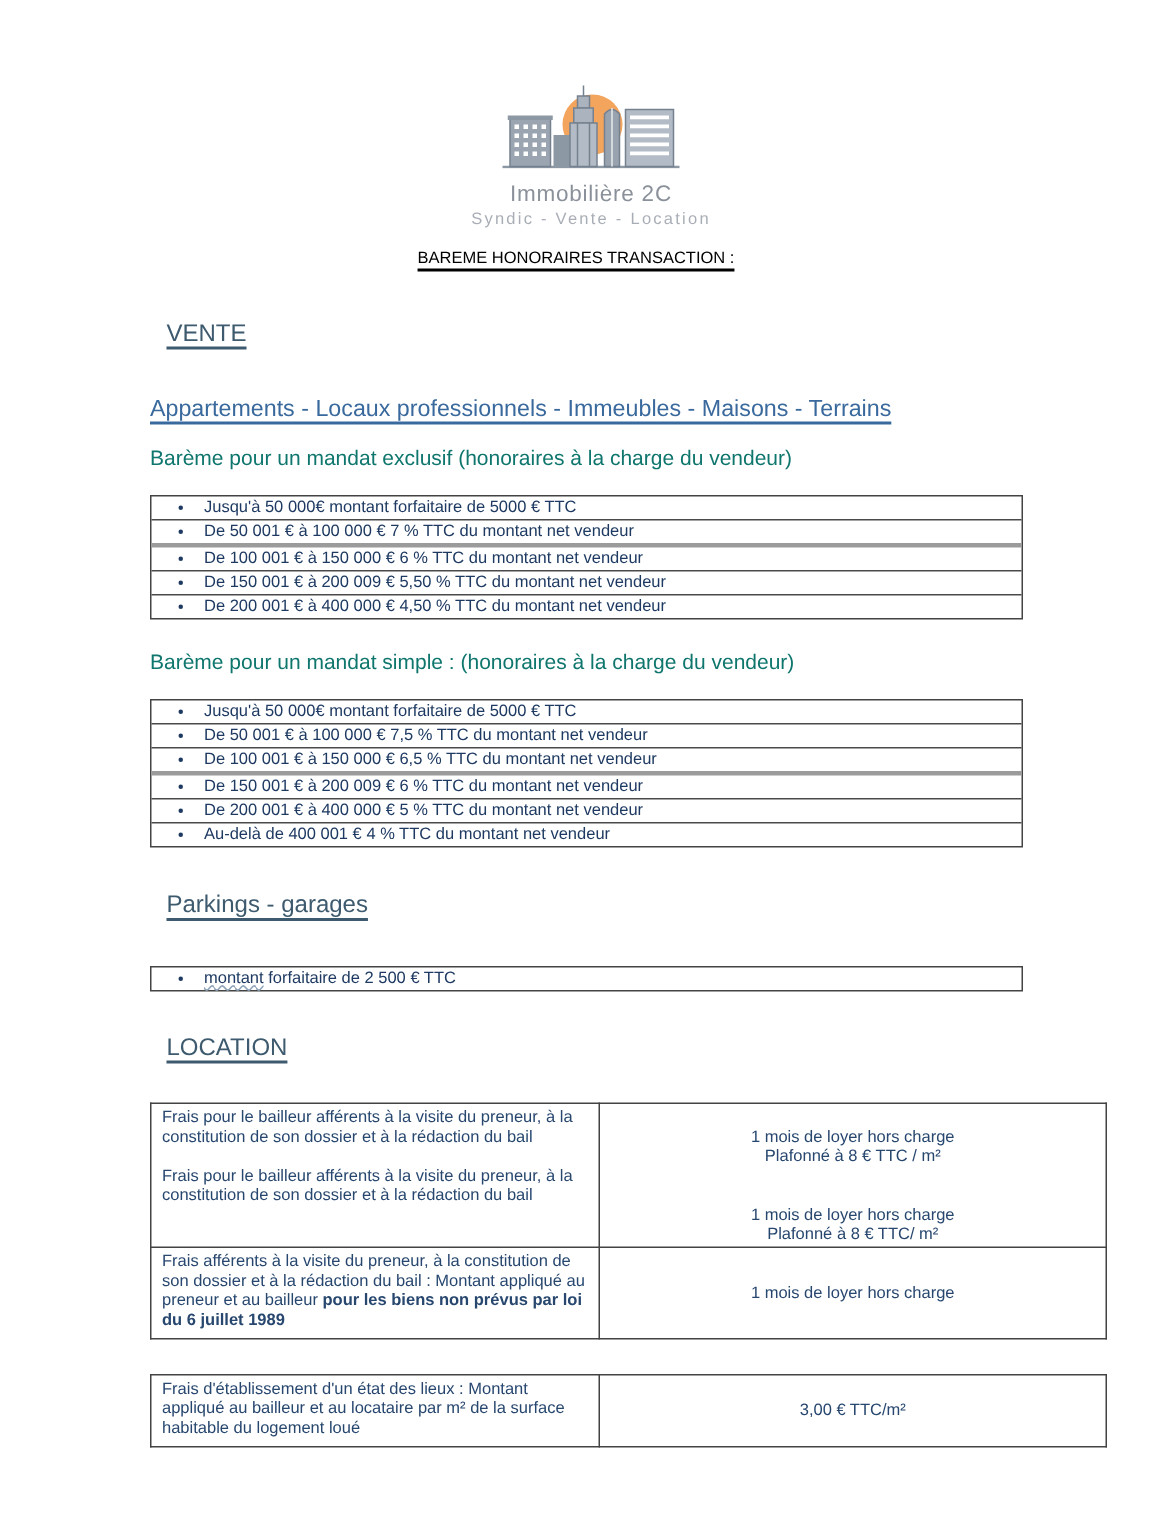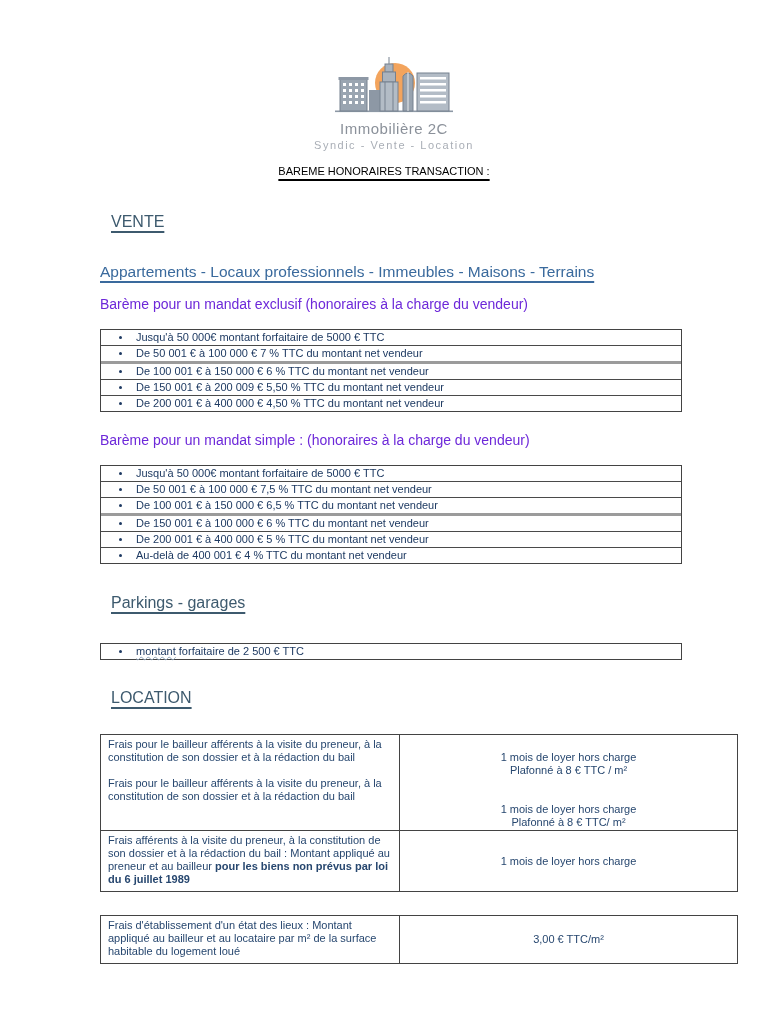--- a/index.html
+++ b/index.html
@@ -25,21 +25,21 @@
     text-decoration:underline;text-underline-offset:4px;text-decoration-thickness:1.5px;
     display:inline-block;
   }
   .h-blue{
     color:#3a6a9d;font-size:15.5px;line-height:18px;font-weight:normal;margin:0;
     text-decoration:underline;text-underline-offset:4px;text-decoration-thickness:1.5px;
     display:inline-block;
   }
   .mt-vente{margin-top:21px;}
   .mt-sub{margin-top:21px;}
-  .bareme-label{color:#6d28d9;font-size:14px;line-height:16px;margin-top:15px;}
+  .bareme-label{color:#0f766e;font-size:14px;line-height:16px;margin-top:15px;}
 
   
   .btable{border:1px solid #434343;margin-top:17px;}
   .brow{display:flex;align-items:center;height:15px;padding-left:18px;}
   .brow + .brow{border-top:1px solid #4a4a4a;}
   .btable.t1 .brow:nth-child(3),.btable.t1 .brow:nth-child(6){border-top:3px solid #9b9b9b;}
   .btable.t2 .brow:nth-child(4){border-top:3px solid #9b9b9b;}
   .dot{width:3px;height:3px;border-radius:50%;background:#1e3a62;margin-right:14px;flex:none;}
   .btext{color:#1e3a62;font-size:11px;line-height:15px;white-space:nowrap;}
   .wavy{
@@ -163,21 +163,21 @@
       <div class="brow">
           <span class="dot"></span>
           <span class="btext">De 50 001 € à 100 000 € 7,5 % TTC du montant net vendeur</span>
         </div>
       <div class="brow">
           <span class="dot"></span>
           <span class="btext">De 100 001 € à 150 000 € 6,5 % TTC du montant net vendeur</span>
         </div>
       <div class="brow">
           <span class="dot"></span>
-          <span class="btext">De 150 001 € à 100 000 € 6 % TTC du montant net vendeur</span>
+          <span class="btext">De 150 001 € à 200 009 € 6 % TTC du montant net vendeur</span>
         </div>
       <div class="brow">
           <span class="dot"></span>
           <span class="btext">De 200 001 € à 400 000 € 5 % TTC du montant net vendeur</span>
         </div>
       <div class="brow">
           <span class="dot"></span>
           <span class="btext">Au-delà de 400 001 € 4 % TTC du montant net vendeur</span>
         </div>
     </div>

